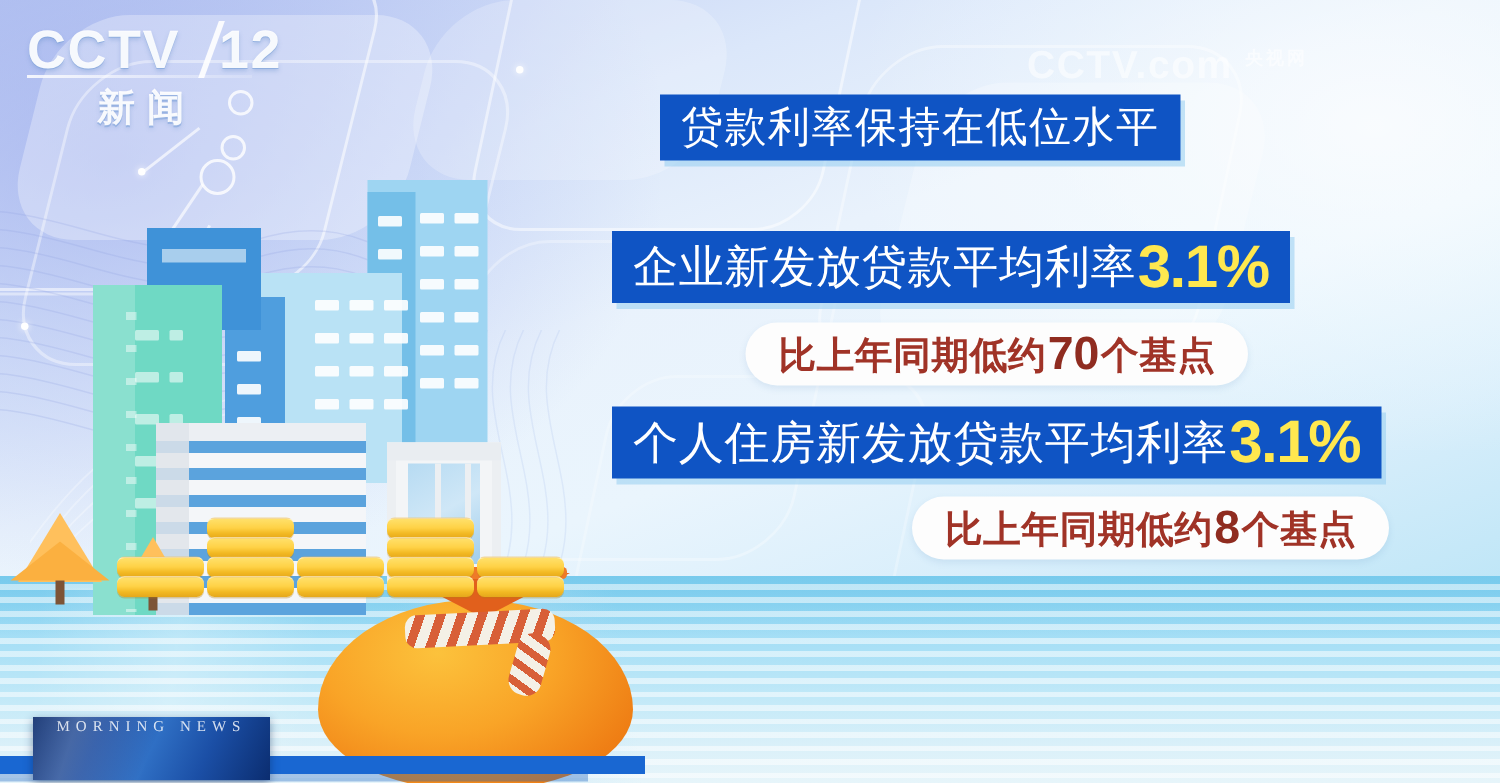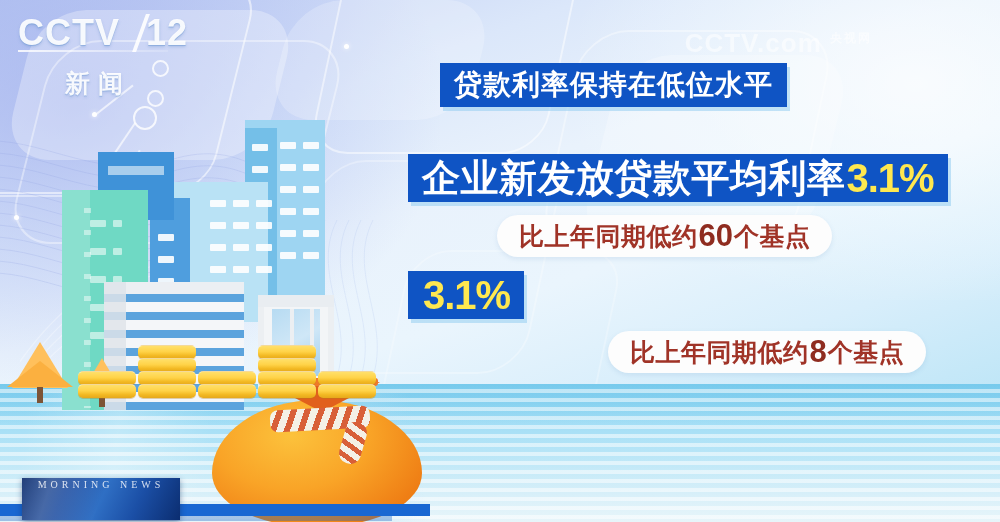--- a/index.html
+++ b/index.html
@@ -76,21 +76,21 @@
     font-family:"Liberation Sans",sans-serif;font-weight:bold;font-size:36px;
     letter-spacing:1px;color:rgba(255,255,255,.92);
     text-shadow:0 1px 0 rgba(120,160,215,.55),0 2px 3px rgba(100,140,200,.35);
     display:flex;align-items:center;gap:2px;line-height:1;
   }
   .cctv-slash{
     display:inline-block;width:16px;height:38px;margin:0 1px;
     border-right:4px solid rgba(255,255,255,.9);transform:skewX(-20deg);
   }
   .cctv-sub{
-    margin-top:15px;text-align:center;width:152px;
+    margin-top:3px;text-align:center;width:152px;
     font-size:25px;font-weight:bold;color:rgba(255,255,255,.92);
     letter-spacing:8px;text-indent:8px;
     text-shadow:0 1px 0 rgba(120,160,215,.5),0 2px 3px rgba(100,140,200,.3);
   }
   .cctv-underline{
     width:150px;height:2px;margin-top:-2px;margin-bottom:2px;
     background:linear-gradient(to right,rgba(255,255,255,.85),rgba(255,255,255,.15));
   }
 
   
@@ -112,33 +112,33 @@
     font-family:"Liberation Sans","DejaVu Sans",sans-serif;
   }
 
   
   .banner{
     position:absolute;background:#0f54c4;display:flex;align-items:center;
     box-shadow:3px 4px 0 rgba(150,205,240,.55);
     padding:0 14px;white-space:nowrap;
   }
   .banner .cn{
-    color:#ffffff;font-weight:bold;font-family:"Liberation Sans","DejaVu Sans",sans-serif;
+    color:#ffffff;font-weight:normal;font-family:"Liberation Sans","DejaVu Sans",sans-serif;
     letter-spacing:.5px;
   }
   .banner .num{
     color:#ffe84f;font-weight:bold;font-family:"Liberation Sans","DejaVu Sans",sans-serif;
     letter-spacing:-1px;
   }
 
   #banner-title{left:440px;top:63px;height:44px;}
   #banner-title .cn{font-size:28px;letter-spacing:1px;}
 
   #banner-corp{left:408px;top:154px;height:48px;}
-  #banner-corp .cn{font-size:38px;}
+  #banner-corp .cn{font-size:30px;}
   #banner-corp .num{font-size:40px;margin-left:1px;}
 
   #banner-home{left:408px;top:271px;height:48px;}
   #banner-home .cn{font-size:30px;}
   #banner-home .num{font-size:40px;margin-left:1px;}
 
   
   .pill{
     position:absolute;background:#fdfdfd;border-radius:24px;
     display:flex;align-items:center;padding:0 22px;height:42px;white-space:nowrap;
@@ -536,25 +536,26 @@
   <div class="banner" id="banner-title">
     <span class="cn">贷款利率保持在低位水平</span>
   </div>
 
   <div class="banner" id="banner-corp">
     <span class="cn">企业新发放贷款平均利率</span>
     <span class="num">3.1%</span>
   </div>
   <div class="pill" id="pill-corp">
     <span class="cn">比上年同期低约</span>
-    <span class="num">60</span>
+    <span class="num">70</span>
     <span class="cn">个基点</span>
   </div>
 
   <div class="banner" id="banner-home">
+    <span class="cn">个人住房新发放贷款平均利率</span>
     <span class="num">3.1%</span>
   </div>
   <div class="pill" id="pill-home">
     <span class="cn">比上年同期低约</span>
     <span class="num">8</span>
     <span class="cn">个基点</span>
   </div>
 
   <div id="show-logo">
     <div class="sheen"></div>

